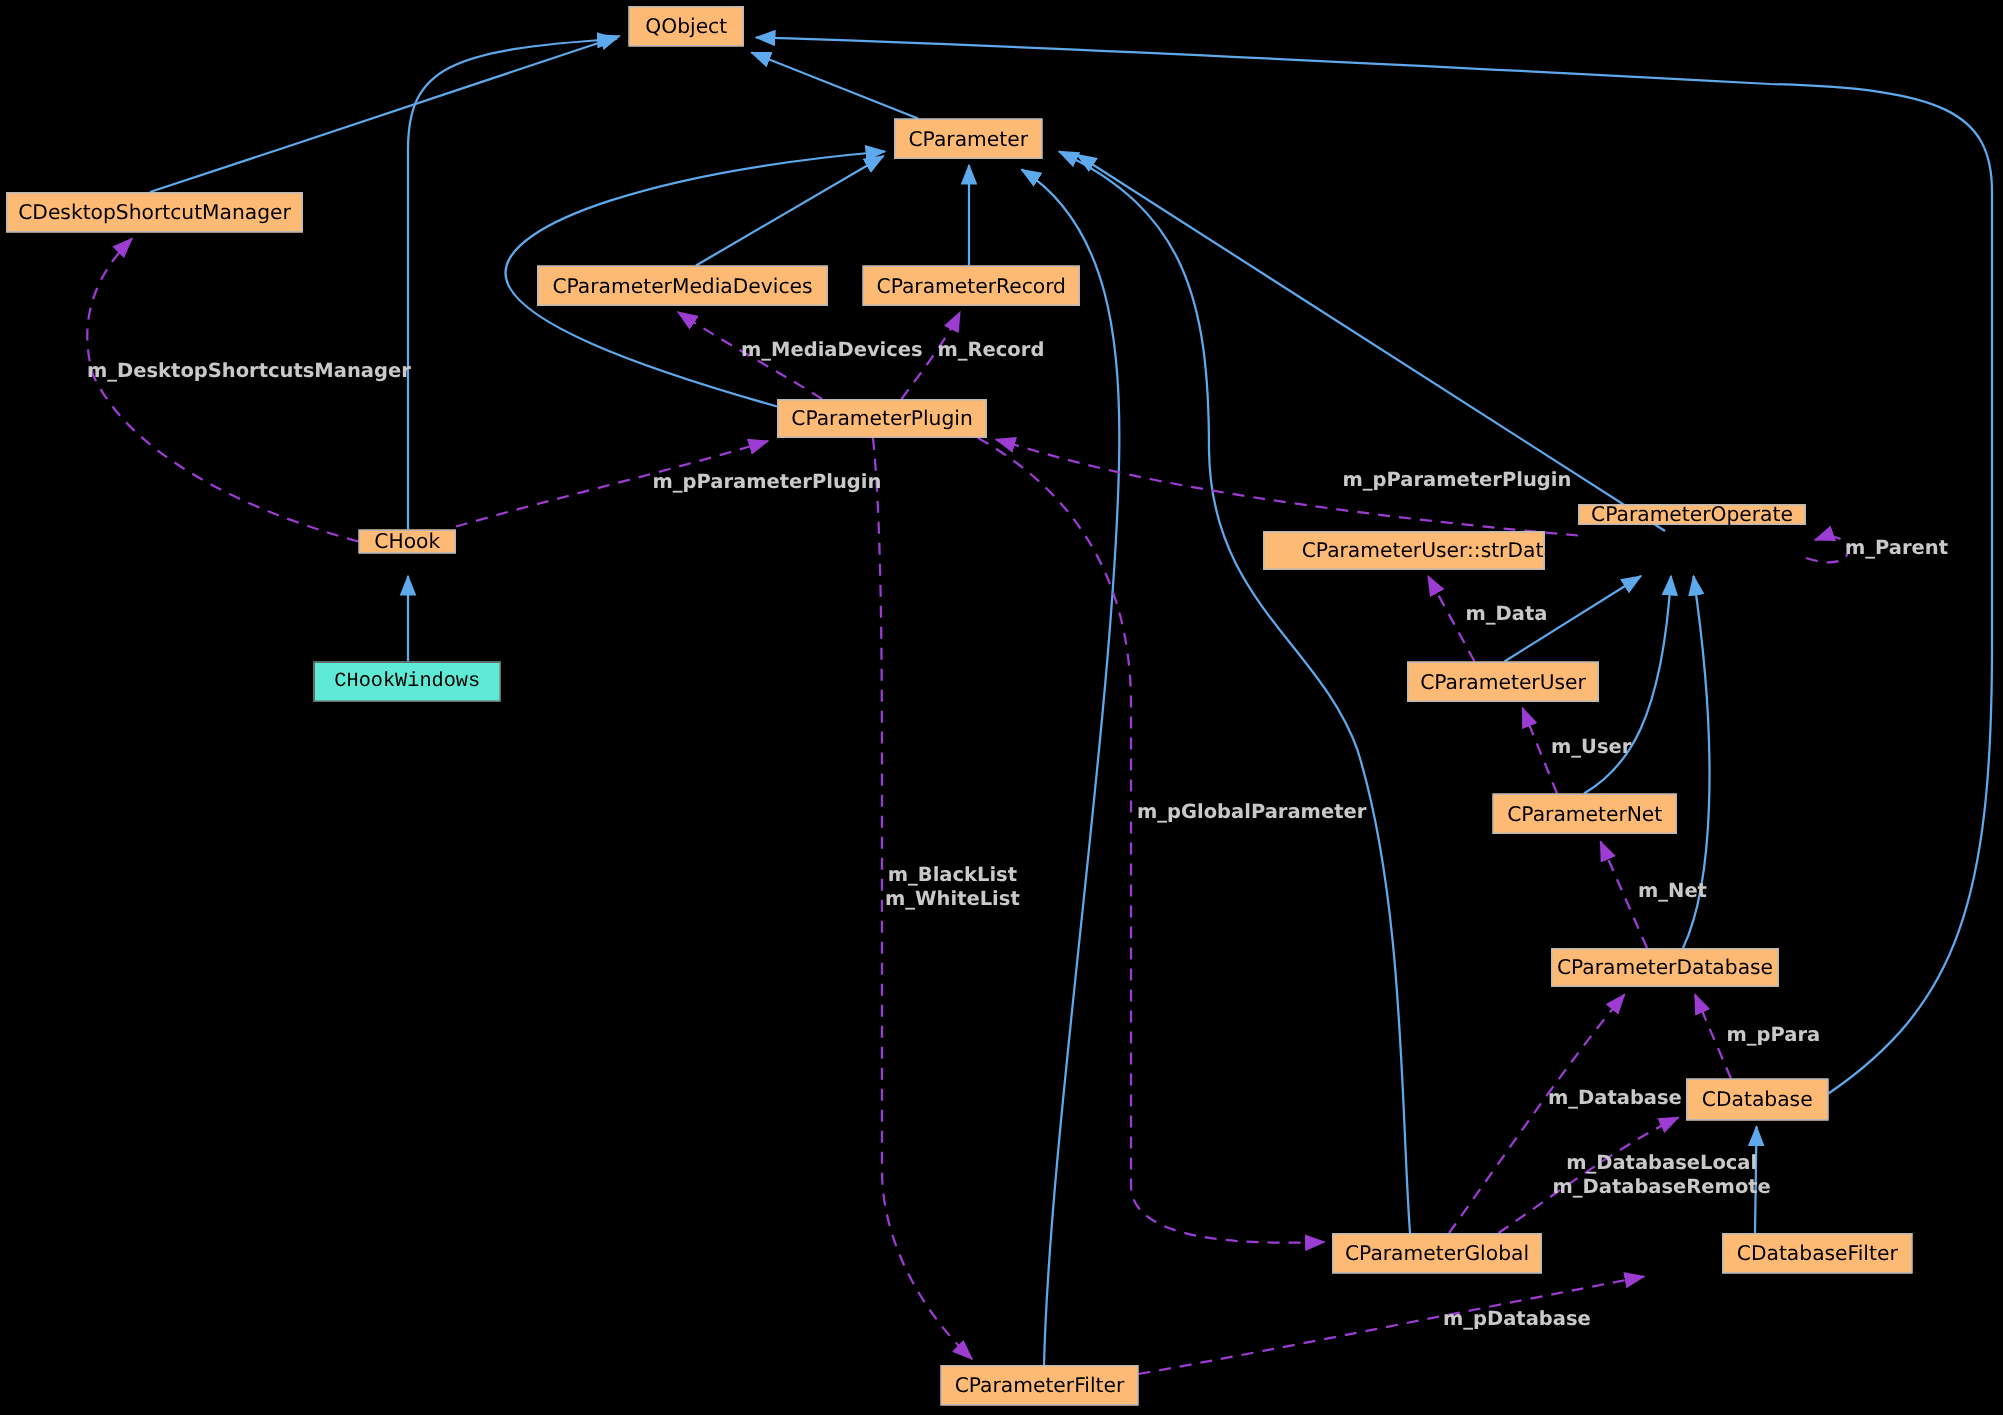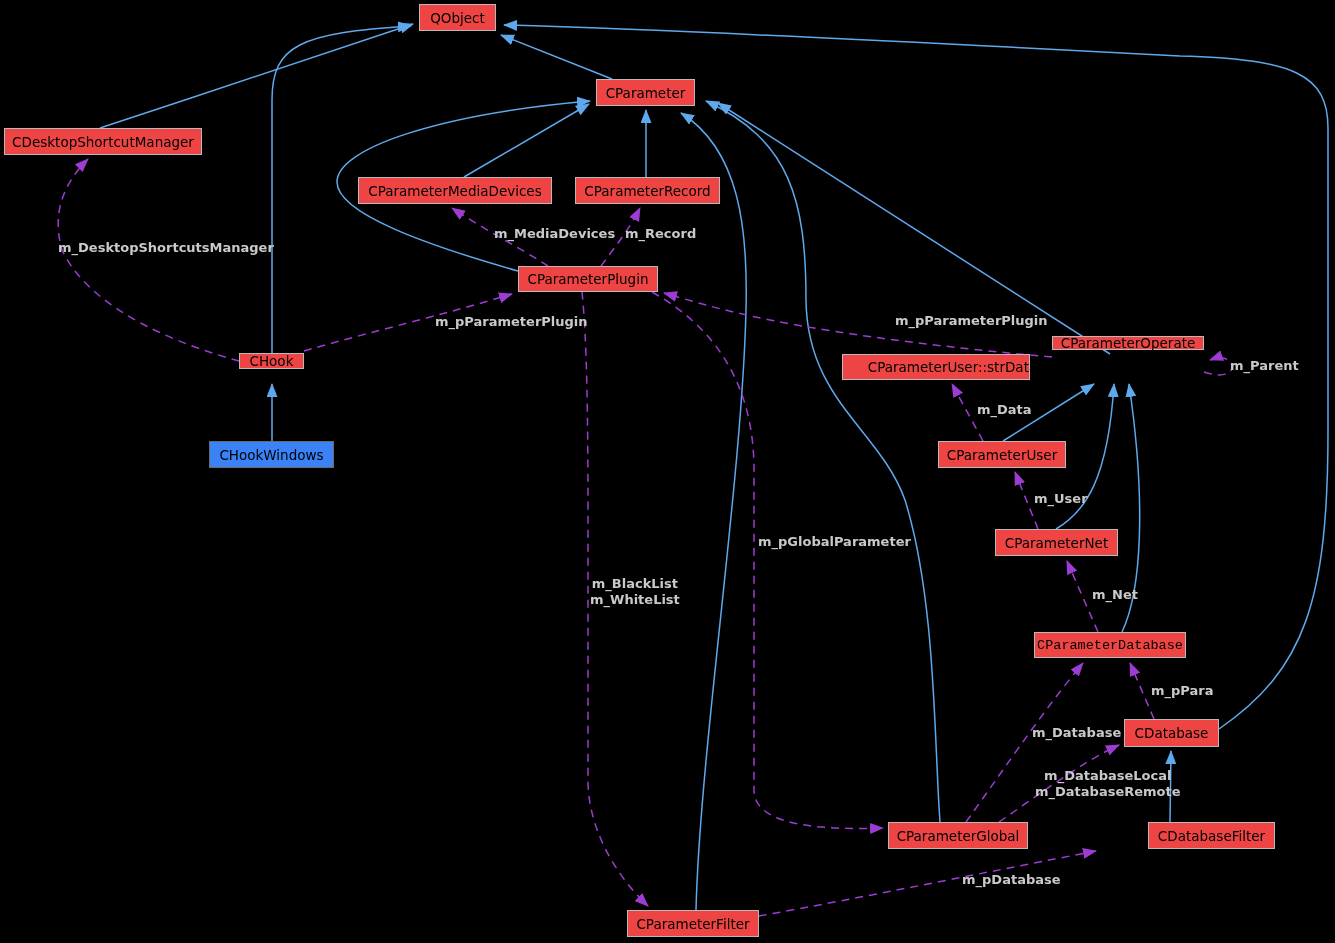--- a/index.html
+++ b/index.html
@@ -12,27 +12,27 @@
     position:relative;width:1335px;height:943px;background:#000;
   }
   #edge-layer{
     position:absolute;left:0;top:0;width:1335px;height:943px;
   }
   #edge-layer path.edge{fill:none;stroke-width:1.5px;}
   #edge-layer path.inheritance{stroke:#5ea9ec;}
   #edge-layer path.membership{stroke:#9d3cd2;stroke-dasharray:8 6;}
   .node{
     position:absolute;box-sizing:border-box;
-    background:#ef4444;border:1.3px solid #b9b9b9;
+    background:#fdba74;border:1.3px solid #b9b9b9;
     color:#000;font-size:13.5px;
     display:flex;align-items:center;justify-content:center;
     white-space:nowrap;cursor:pointer;
   }
   .node.highlight{
-    background:#3b82f6;border-color:#6a6a6a;
+    background:#5eead4;border-color:#6a6a6a;font-family:Liberation Mono, monospace;
   }
   .edge-label{
     position:absolute;color:#c9c9c9;font-size:13px;font-weight:600;
     white-space:pre;line-height:16px;text-align:center;
   }
 </style>
 </head>
 <body>
 
 <div id="diagram">
@@ -82,21 +82,21 @@
       <div class="node" style="left: 596px; top: 79px; width: 99px; height: 27px;">CParameter</div>
       <div class="node" style="left: 358px; top: 177px; width: 194px; height: 27px;">CParameterMediaDevices</div>
       <div class="node" style="left: 575px; top: 177px; width: 145px; height: 27px;">CParameterRecord</div>
       <div class="node" style="left: 518px; top: 266px; width: 140px; height: 26px;">CParameterPlugin</div>
       <div class="node" style="left: 239px; top: 353px; width: 65px; height: 16px;">CHook</div>
       <div class="node highlight" style="left: 209px; top: 441px; width: 125px; height: 27px;">CHookWindows</div>
       <div class="node" style="left: 842px; top: 354px; width: 188px; height: 26px; padding-left: 33px;">CParameterUser::strData</div>
       <div class="node" style="left: 1052px; top: 336px; width: 152px; height: 14px;">CParameterOperate</div>
       <div class="node" style="left: 938px; top: 441px; width: 128px; height: 27px;">CParameterUser</div>
       <div class="node" style="left: 995px; top: 529px; width: 123px; height: 27px;">CParameterNet</div>
-      <div class="node" style="left: 1034px; top: 632px; width: 152px; height: 26px; font-family: Liberation Mono, monospace;">CParameterDatabase</div>
+      <div class="node" style="left: 1034px; top: 632px; width: 152px; height: 26px;">CParameterDatabase</div>
       <div class="node" style="left: 1124px; top: 719px; width: 95px; height: 28px;">CDatabase</div>
       <div class="node" style="left: 888px; top: 822px; width: 140px; height: 27px;">CParameterGlobal</div>
       <div class="node" style="left: 1148px; top: 822px; width: 127px; height: 27px;">CDatabaseFilter</div>
       <div class="node" style="left: 627px; top: 910px; width: 132px; height: 27px;">CParameterFilter</div>
       <div class="edge-label" style="left: 58px; top: 240px;">m_DesktopShortcutsManager</div>
       <div class="edge-label" style="left: 494px; top: 226px;">m_MediaDevices</div>
       <div class="edge-label" style="left: 625px; top: 226px;">m_Record</div>
       <div class="edge-label" style="left: 435px; top: 314px;">m_pParameterPlugin</div>
       <div class="edge-label" style="left: 895px; top: 313px;">m_pParameterPlugin</div>
       <div class="edge-label" style="left: 1230px; top: 358px;">m_Parent</div>

